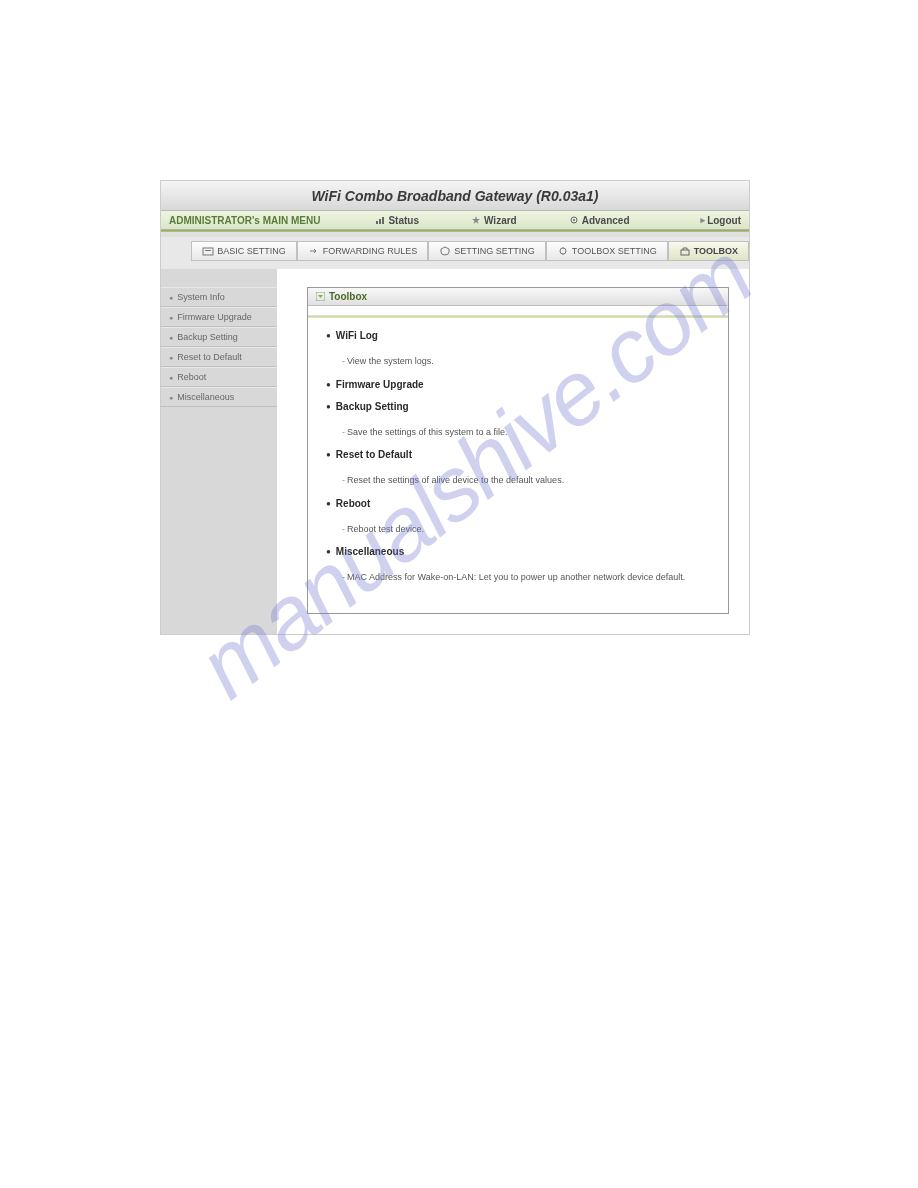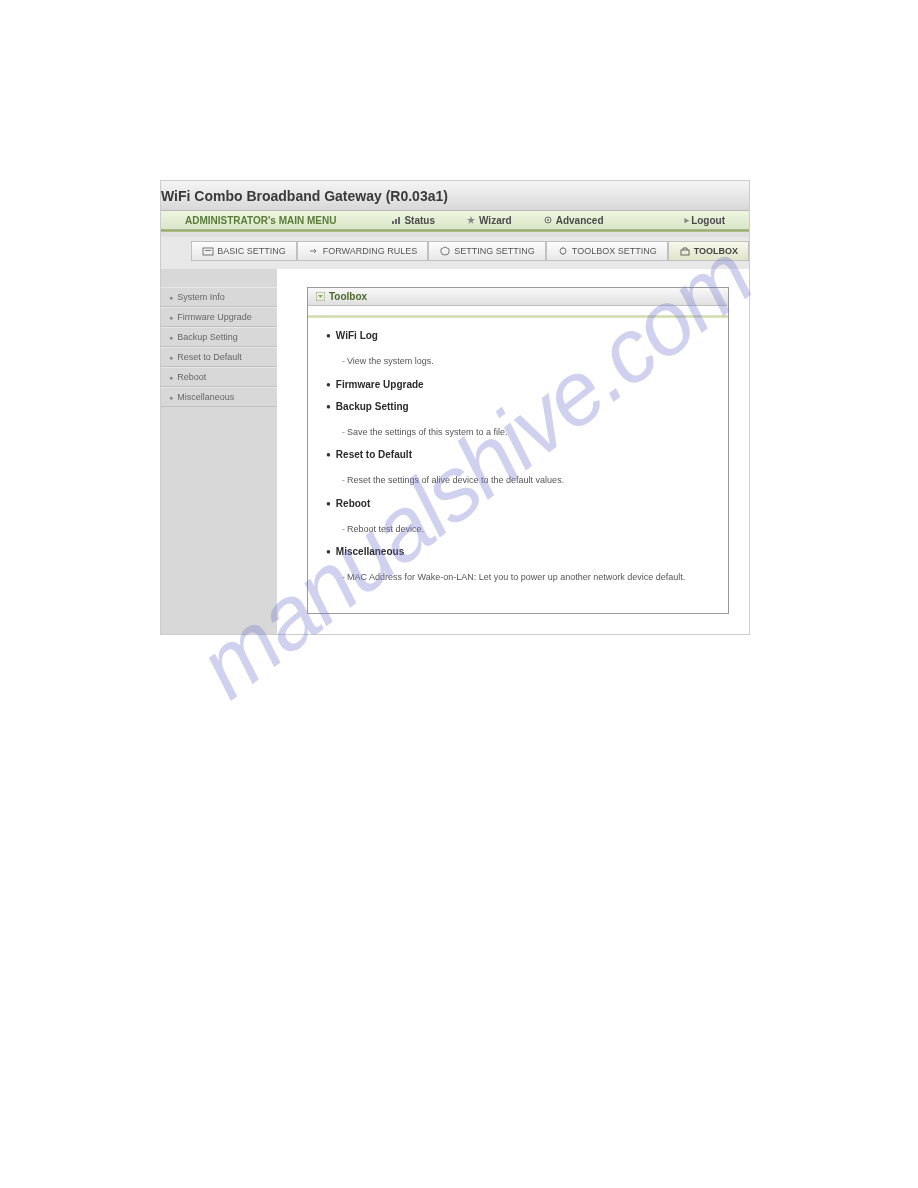--- a/index.html
+++ b/index.html
@@ -13,45 +13,47 @@
     .page-wrapper {
       position: absolute;
       top: 180px;
       left: 160px;
       width: 590px;
       border: 1px solid #cccccc;
       background: #e8e8e8;
     }
     .title-bar {
       background: linear-gradient(to bottom, #f5f5f5, #d8d8d8);
+      text-align: center;
       padding: 6px 0 5px 0;
       border-bottom: 1px solid #b8b8b8;
+      font-style: italic;
     }
     .title-bar span {
       font-weight: bold;
       font-size: 14px;
       color: #3a3a3a;
     }
     .menu-bar {
       background: linear-gradient(to bottom, #eef5e0, #dae6c8);
       border-bottom: 1px solid #a8b898;
-      padding: 3px 24px;
+      padding: 3px 8px;
       display: flex;
       align-items: center;
       font-size: 10px;
       height: 19px;
     }
     .menu-main {
       color: #5a7a3a;
       font-weight: bold;
       flex-shrink: 0;
     }
     .menu-items {
       display: flex;
-      gap: 31px;
+      gap: 52px;
       margin-left: 55px;
       flex: 1;
     }
     .menu-item {
       color: #4a4a4a;
       font-weight: bold;
       display: flex;
       align-items: center;
       gap: 3px;
     }

